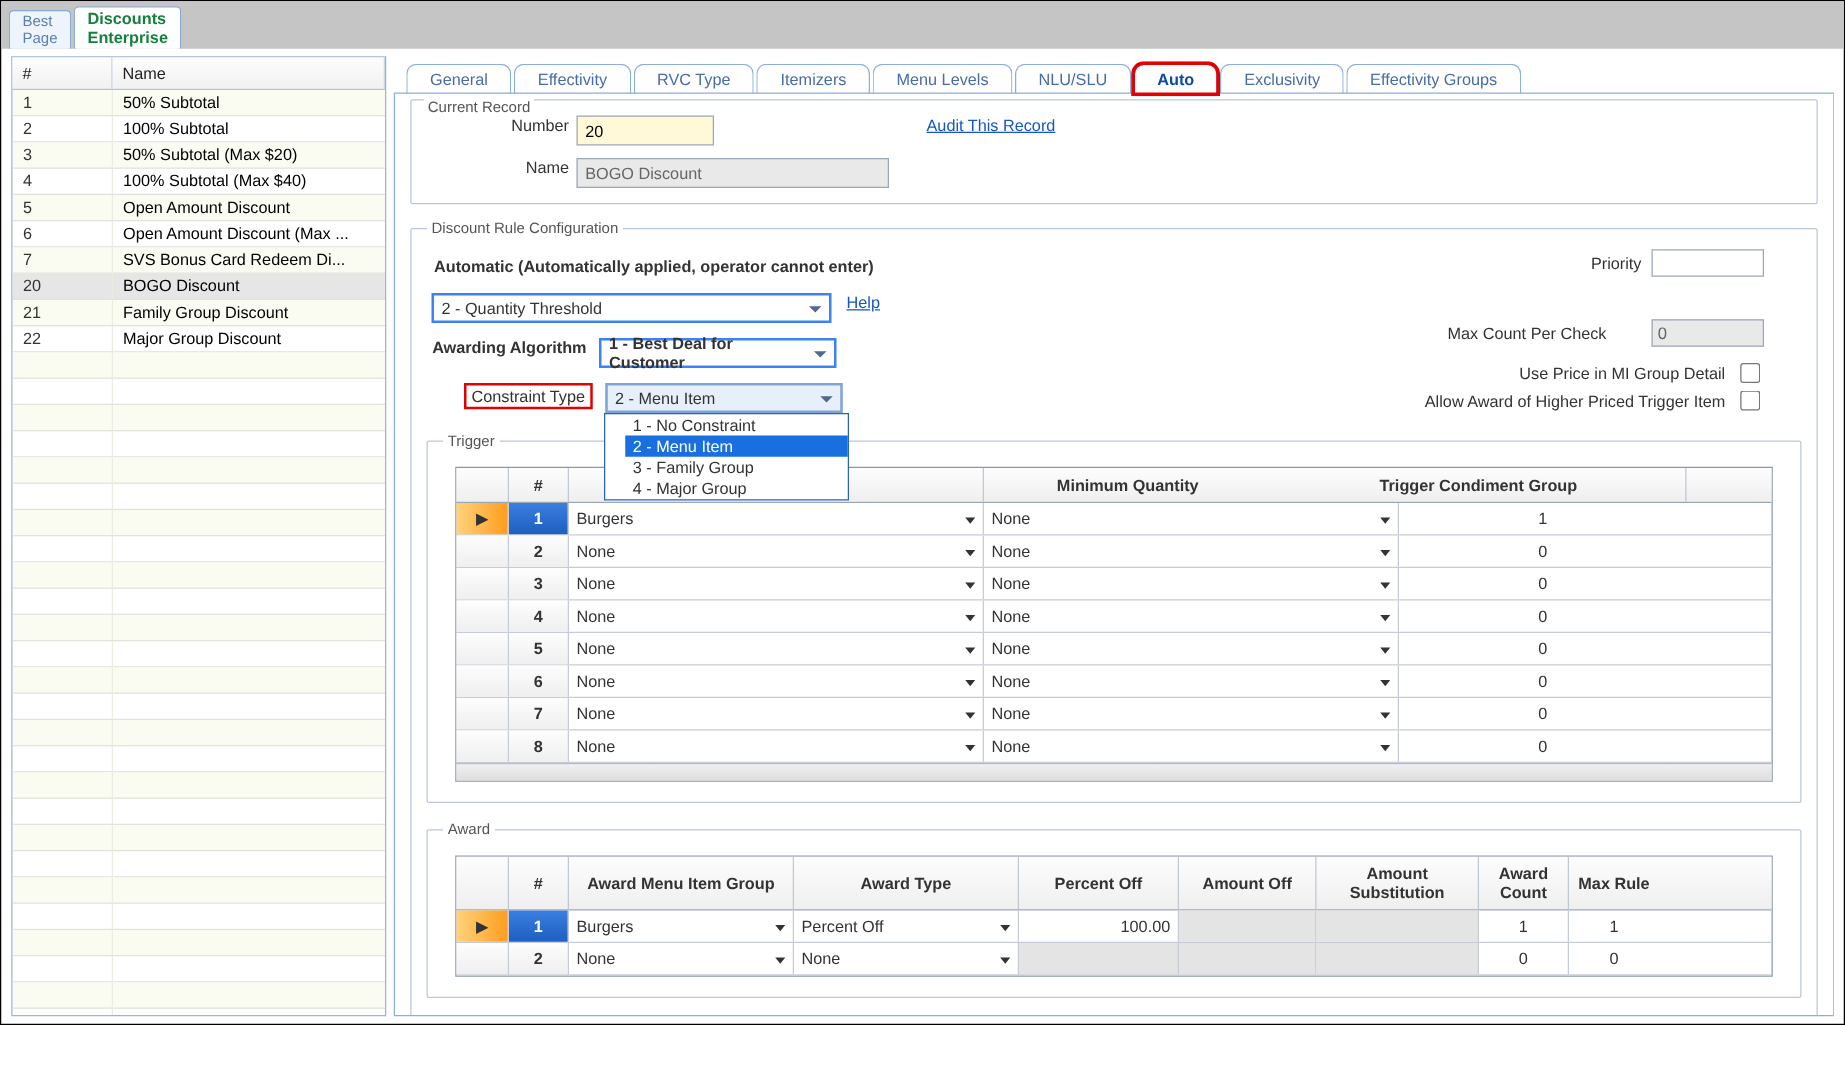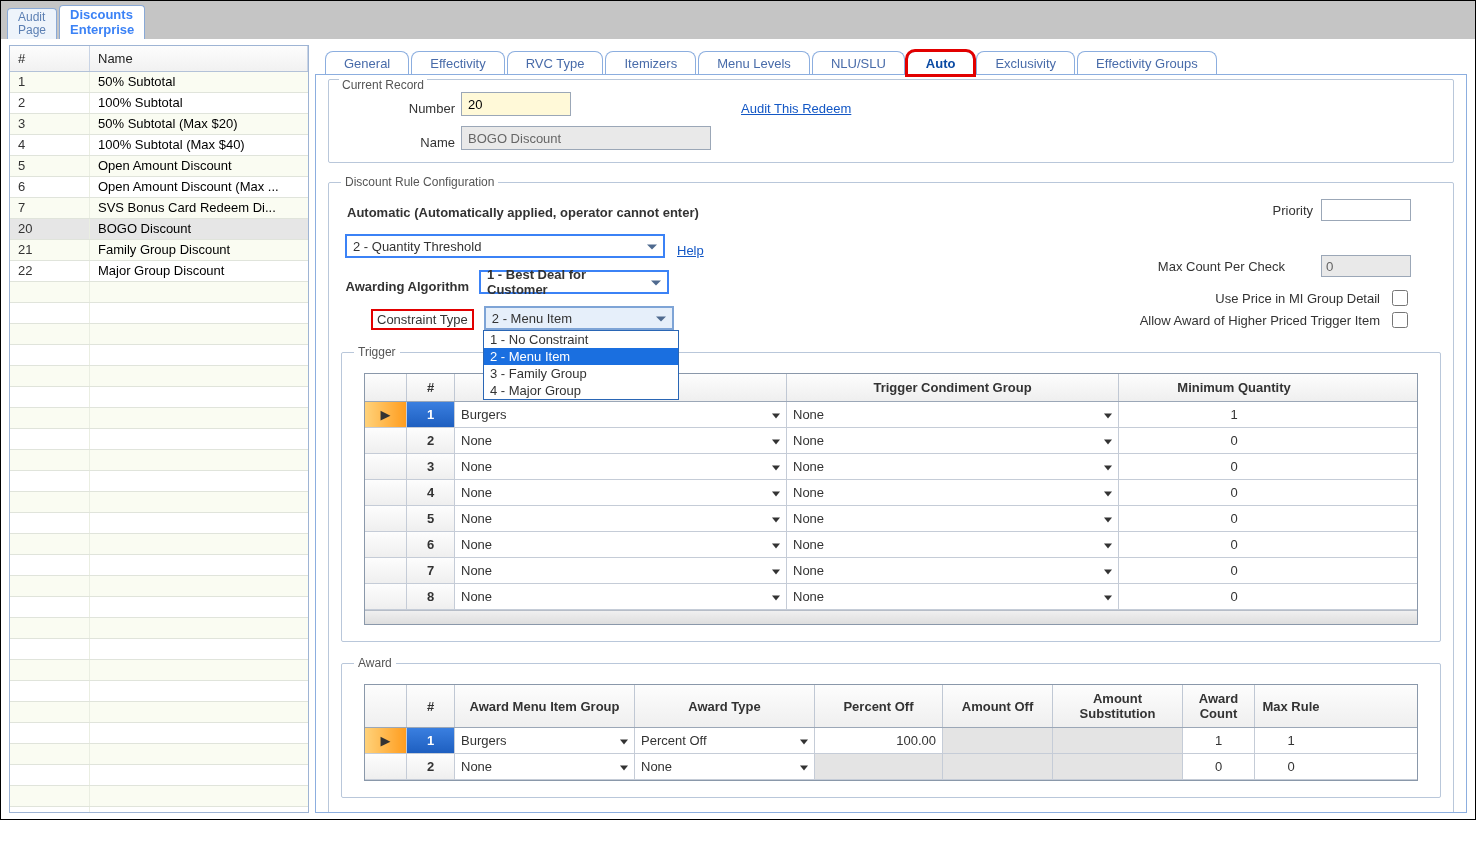--- a/index.html
+++ b/index.html
@@ -26,21 +26,21 @@
     align-items: flex-end;
   }
   .top-tab {
     background: #fff;
     border: 1px solid #89a9d6;
     border-bottom: none;
     border-radius: 4px 4px 0 0;
     padding: 2px 10px 2px 10px;
     margin-left: 2px;
     min-width: 46px;
-    color: #3b82f6;
+    color: #15803d;
     cursor: pointer;
     line-height: 1.1;
   }
   .top-tab.inactive {
     background: #eef4fb;
     color: #5b7fb3;
   }
   .top-tab-title { font-weight: bold; font-size: 13px; }
   .top-tab-sub { font-size: 12px; }
 
@@ -145,21 +145,21 @@
     border: 1px solid #9ba7b7;
     height: 24px;
     padding: 2px 6px;
     font-size: 13px;
     background: #fff;
   }
   .txt.yellow { background: #fff9d8; }
   .txt.gray { background: #e9e9e9; color: #666; }
   .link { color: #1357c5; text-decoration: underline; cursor: pointer; }
 
-  .row-flex { display: flex; align-items: flex-end; margin-top: 6px; }
+  .row-flex { display: flex; align-items: flex-start; margin-top: 6px; }
   .bold-desc { font-weight: bold; margin: 6px 0 14px 6px; }
 
   .combo {
     display: inline-flex; align-items: center;
     border: 2px solid #3b82f6; height: 24px; background:#fff;
     position: relative; padding: 0 20px 0 6px; min-width:170px;
     cursor: pointer;
   }
   .combo.lightblue { background: #e6effa; border-color:#7ea4d6; }
   .combo::after {
@@ -177,20 +177,21 @@
   }
 
   
   .dropdown-list {
     position: absolute;
     border: 1px solid #2a66b5;
     background: #fff;
     z-index: 50;
     width: 196px;
     font-size: 13px;
+    padding-left: 16px;
   }
   .dropdown-list div {
     padding: 1px 6px;
     cursor: pointer;
   }
   .dropdown-list div.sel {
     background: #1a6fe0;
     color: #fff;
   }
 
@@ -259,21 +260,21 @@
 
   .small-legend { position:absolute; top:-2px; left:10px; font-size:12px; color:#555; background:#fff; padding:0 3px;}
 </style>
 </head>
 <body>
 
 <div class="app">
 
   <div class="top-tabs">
     <div class="top-tab inactive" style="margin-left:6px;">
-      <div class="top-tab-sub">Audit</div>
+      <div class="top-tab-sub">Best</div>
       <div class="top-tab-sub">Page</div>
     </div>
     <div class="top-tab">
       <div class="top-tab-title">Discounts</div>
       <div class="top-tab-title">Enterprise</div>
     </div>
   </div>
 
   <div class="main">
 
@@ -443,21 +444,21 @@
           <div class="rtab">Effectivity Groups</div>
         </div>
       <div class="rcontent">
 
         <fieldset class="group" style="padding-top:6px;">
           <span class="small-legend">Current Record</span>
           <div class="row-flex">
             <div class="lblcol">Number</div>
             <input class="txt yellow" style="width: 110px;" value="20">
             <div style="flex:0 0 170px"></div>
-            <span class="link">Audit This Redeem</span>
+            <span class="link">Audit This Record</span>
           </div>
           <div class="row-flex" style="margin-top:10px;">
             <div class="lblcol">Name</div>
             <input class="txt gray" style="width: 250px;" value="BOGO Discount">
           </div>
         </fieldset>
 
         <fieldset class="group">
           <legend>Discount Rule Configuration</legend>
 
@@ -514,22 +515,22 @@
             </div>
           </div>
 
           <fieldset class="group" style="margin-top:14px;">
             <legend>Trigger</legend>
             <div class="grid" id="trigger-grid" style="margin:4px 10px;">
                 <div class="ghead">
                   <div class="gh" style="width:42px"></div>
                   <div class="gh" style="width:48px">#</div>
                   <div class="gh" style="width:332px">Trigger MI Group</div>
+                  <div class="gh" style="width:230px;border-right:none">Minimum Quantity</div>
                   <div class="gh" style="width:332px">Trigger Condiment Group</div>
-                  <div class="gh" style="width:230px;border-right:none">Minimum Quantity</div>
                 </div>
                 <div class="grow">
                   <div class="sel-handle active">▶</div>
                   <div class="gc sel-rownum" style="width:48px">1</div>
                   <div class="gc dd-cell" style="width:332px">Burgers</div>
                   <div class="gc dd-cell" style="width:332px">None</div>
                   <div class="gc center" style="width:230px;border-right:none">1</div>
                 </div>
                 <div class="grow">
                   <div class="sel-handle"></div>

